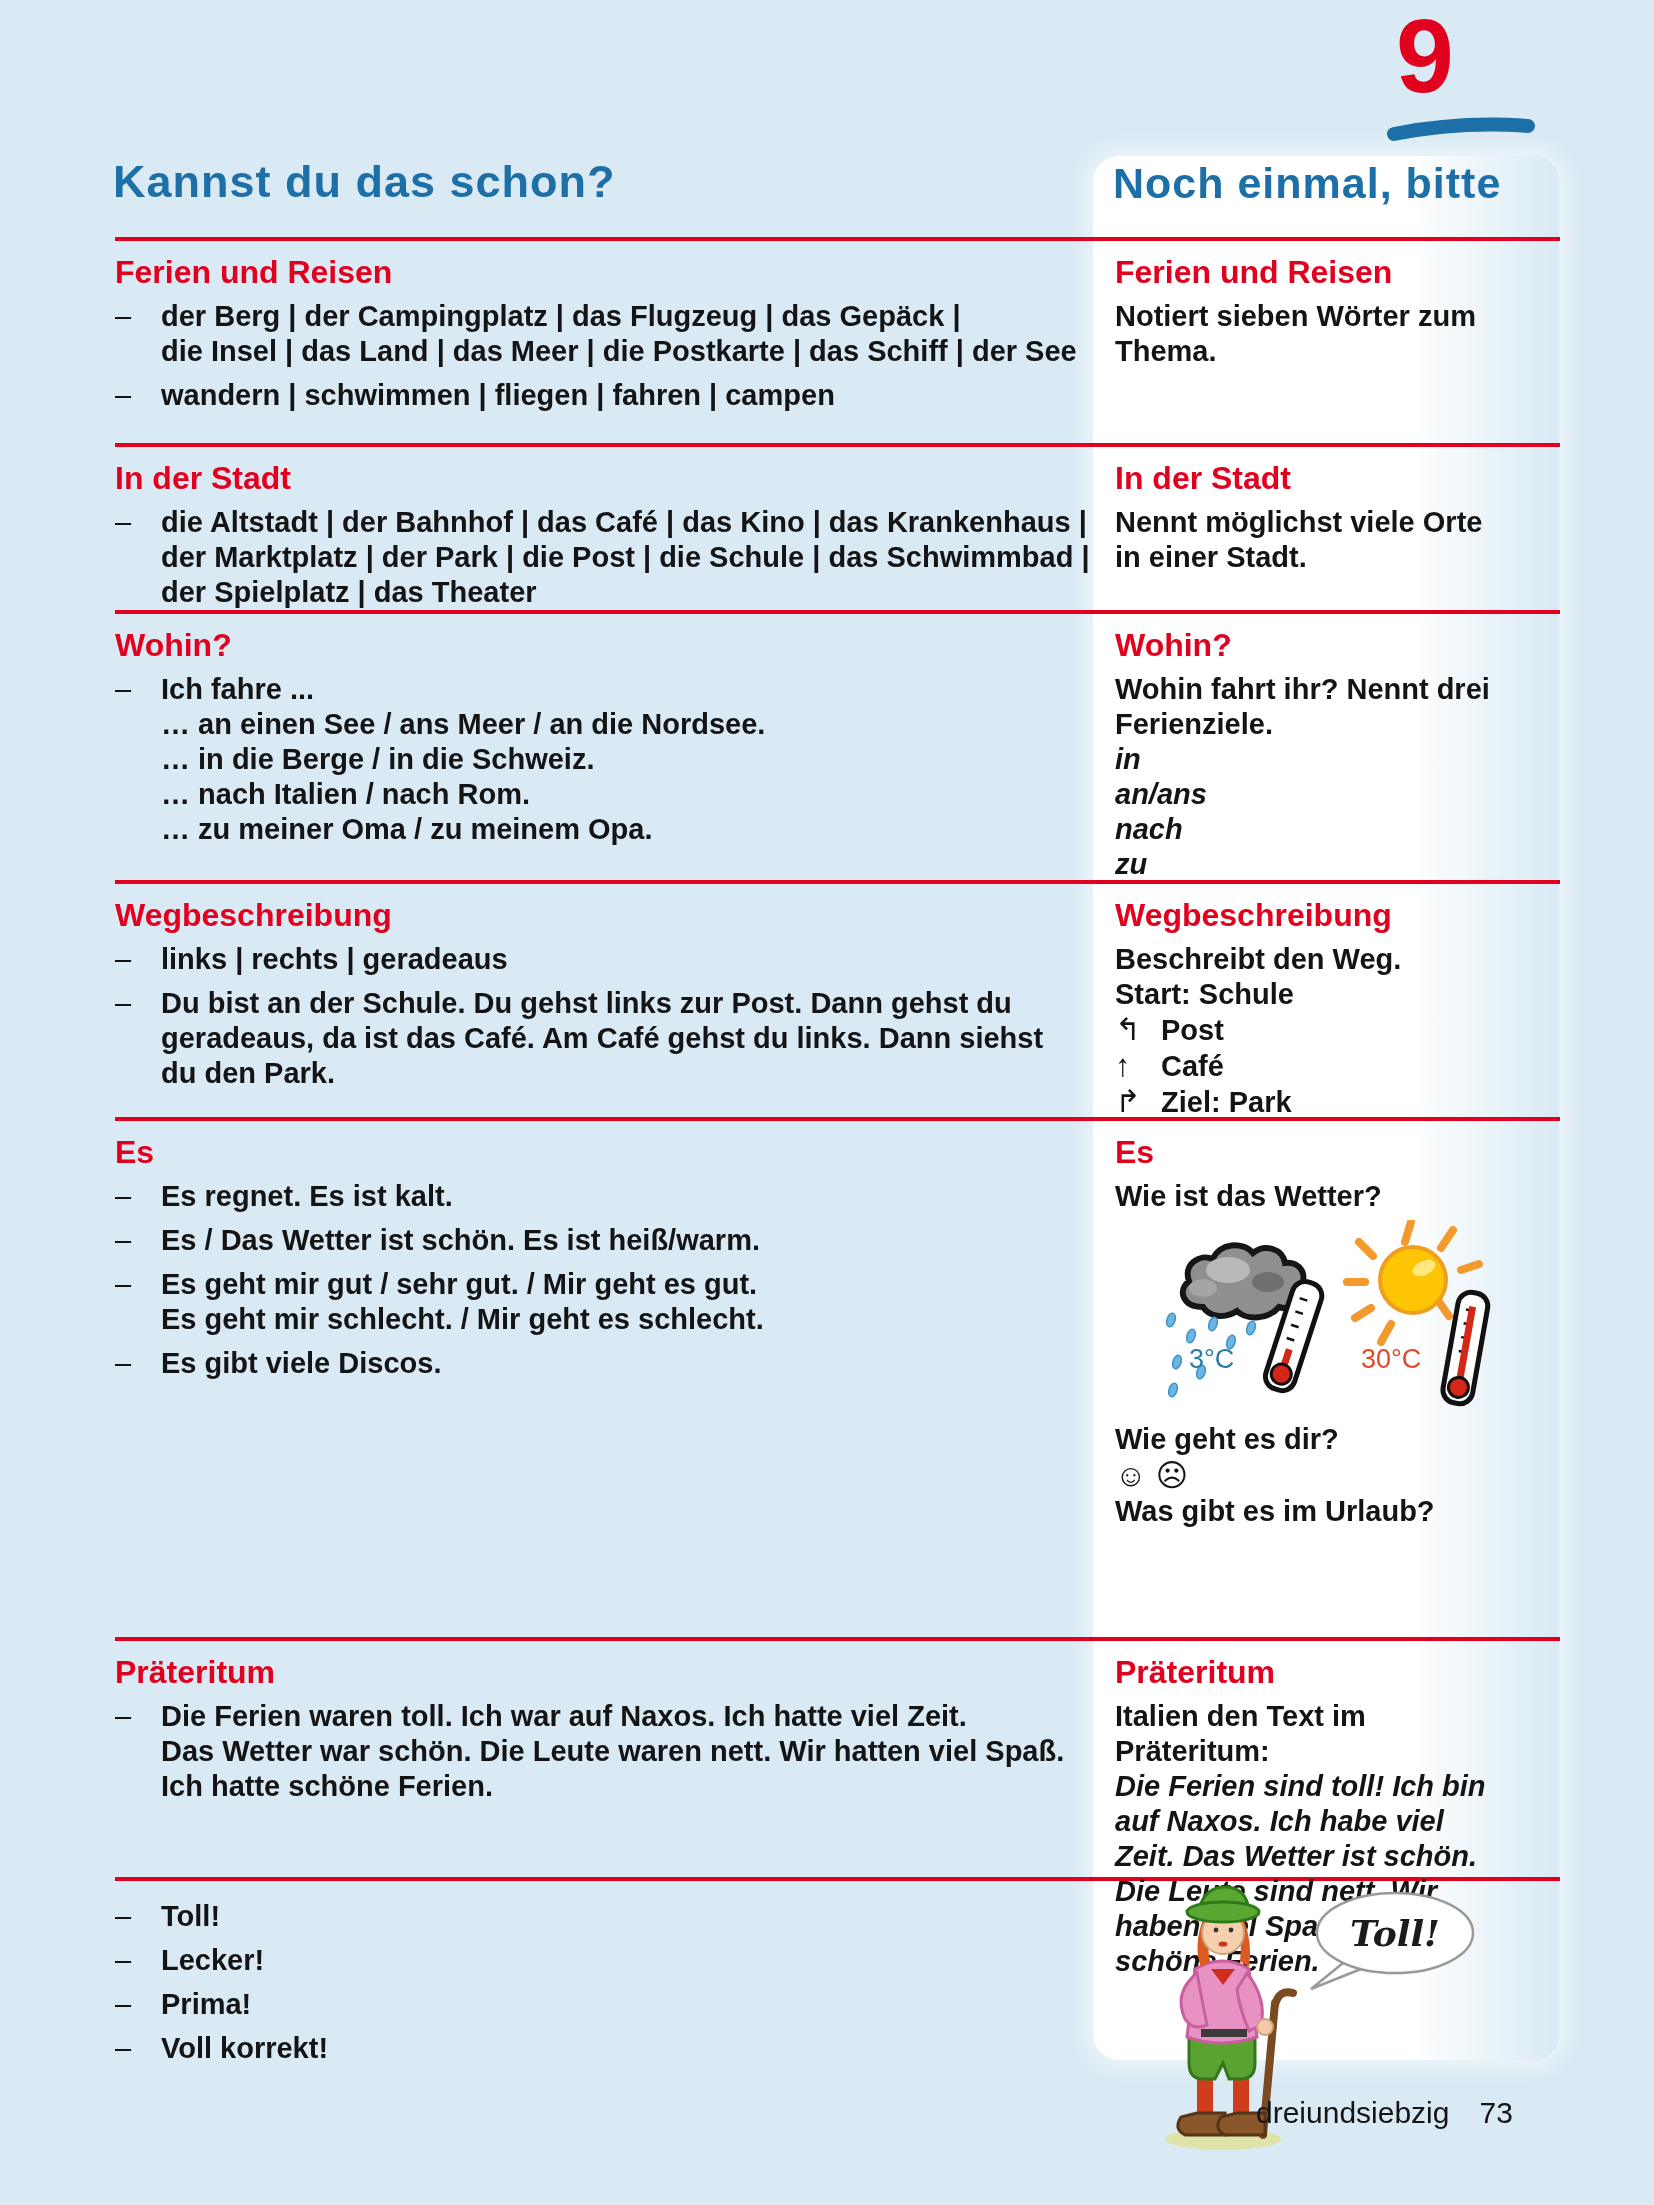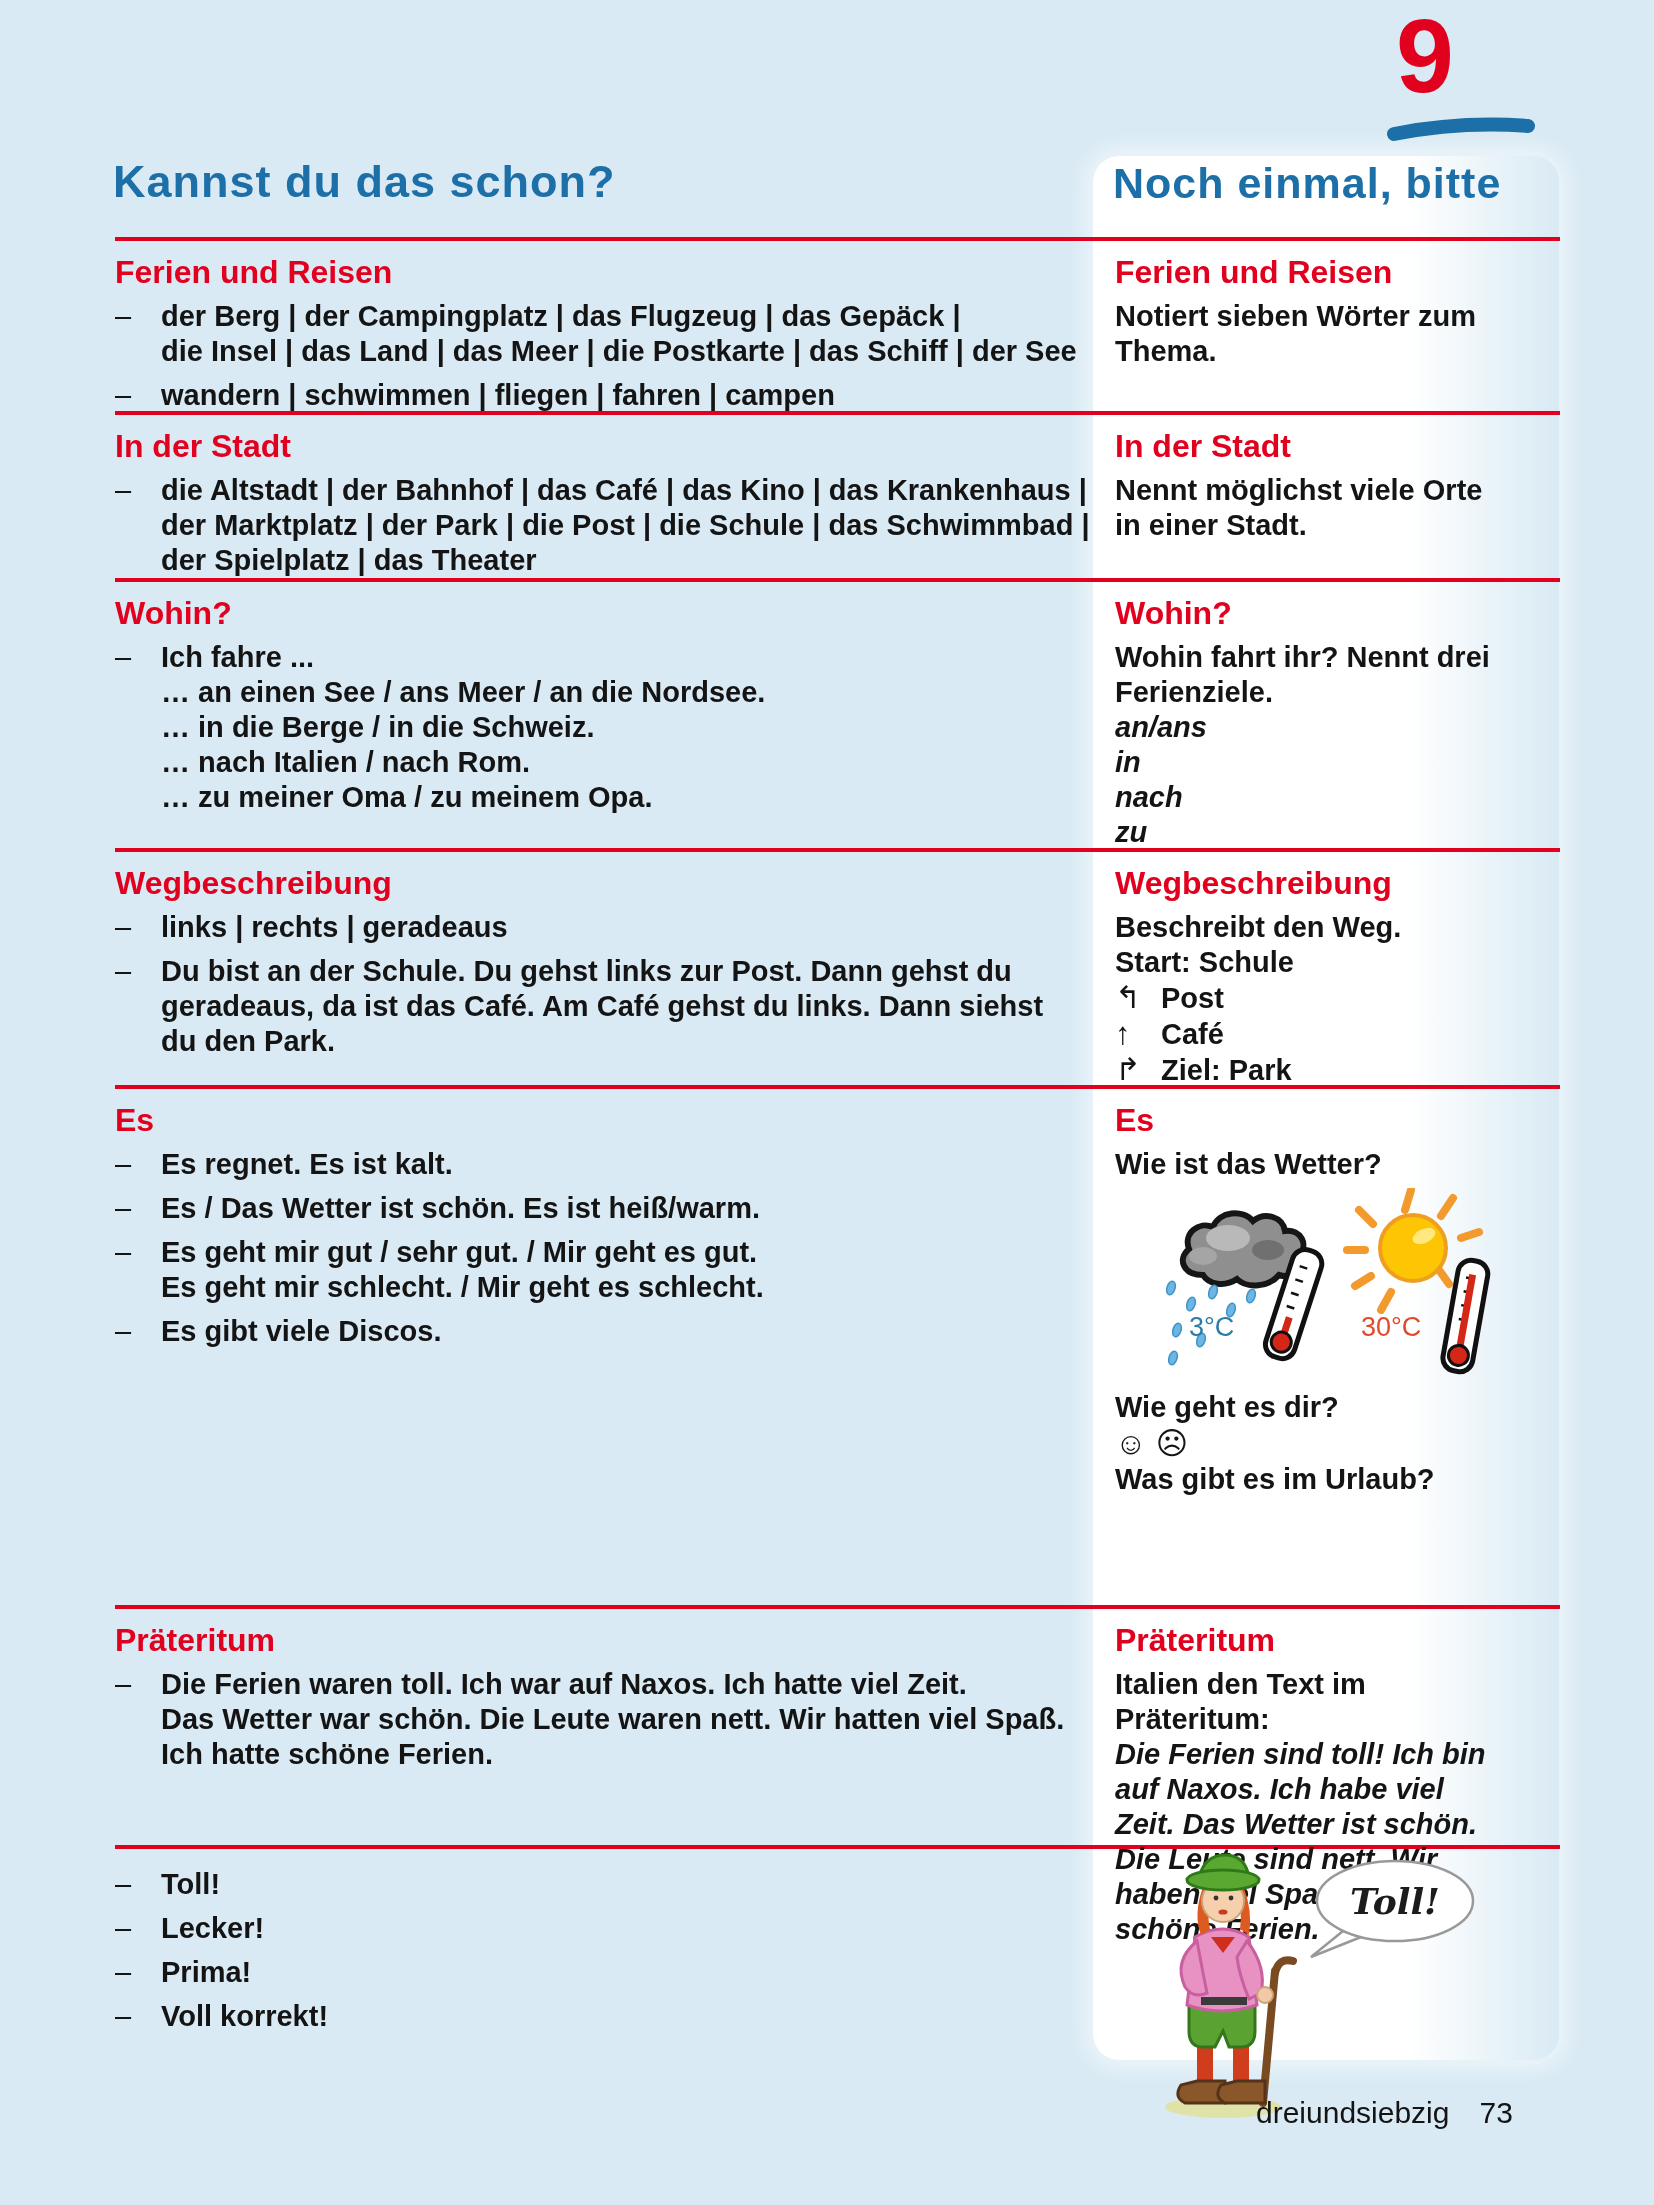--- a/index.html
+++ b/index.html
@@ -42,21 +42,21 @@
   <div class="chapter-number">9</div>
   <svg class="swoosh" width="150" height="30">
     <path d="M8 20 Q 75 7 142 12" stroke="#1d6fa8" stroke-width="14" fill="none" stroke-linecap="round"></path>
   </svg>
 
   <div class="col-title left-title">Kannst du das schon?</div>
   <div class="col-title right-title">Noch einmal, bitte</div>
 
   <div class="content">
 
-    <div class="row" style="height:174px">
+    <div class="row" style="height:206px">
       <div class="lcol">
         <div class="sec-h">Ferien und Reisen</div>
         <div class="item">
           <span class="dash">–</span>
           <div class="lines">
             <div class="line">der Berg | der Campingplatz | das Flugzeug | das Gepäck |</div>
             <div class="line">die Insel | das Land | das Meer | die Postkarte | das Schiff | der See</div>
           </div>
         </div>
         <div class="item">
@@ -103,22 +103,22 @@
             <div class="line">… in die Berge / in die Schweiz.</div>
             <div class="line">… nach Italien / nach Rom.</div>
             <div class="line">… zu meiner Oma / zu meinem Opa.</div>
           </div>
         </div>
       </div>
       <div class="rcol">
         <div class="sec-h">Wohin?</div>
         <div class="line">Wohin fahrt ihr? Nennt drei</div>
         <div class="line">Ferienziele.</div>
+        <div class="line it">in</div>
         <div class="line it">an/ans</div>
-        <div class="line it">in</div>
         <div class="line it">nach</div>
         <div class="line it">zu</div>
       </div>
     </div>
 
     <div class="row" style="height:237px">
       <div class="lcol">
         <div class="sec-h">Wegbeschreibung</div>
         <div class="item">
           <span class="dash">–</span>

